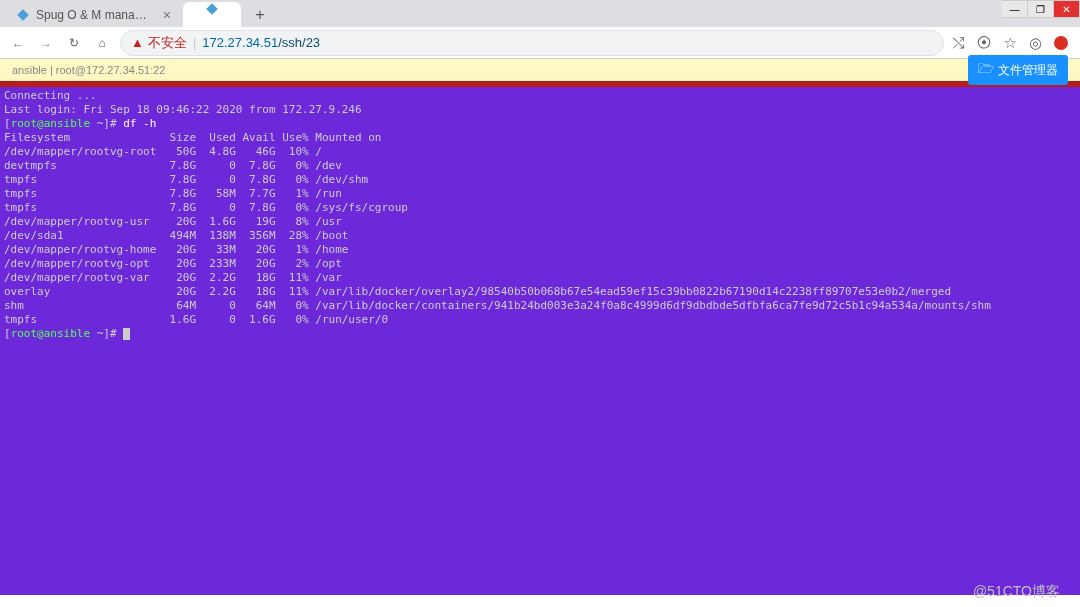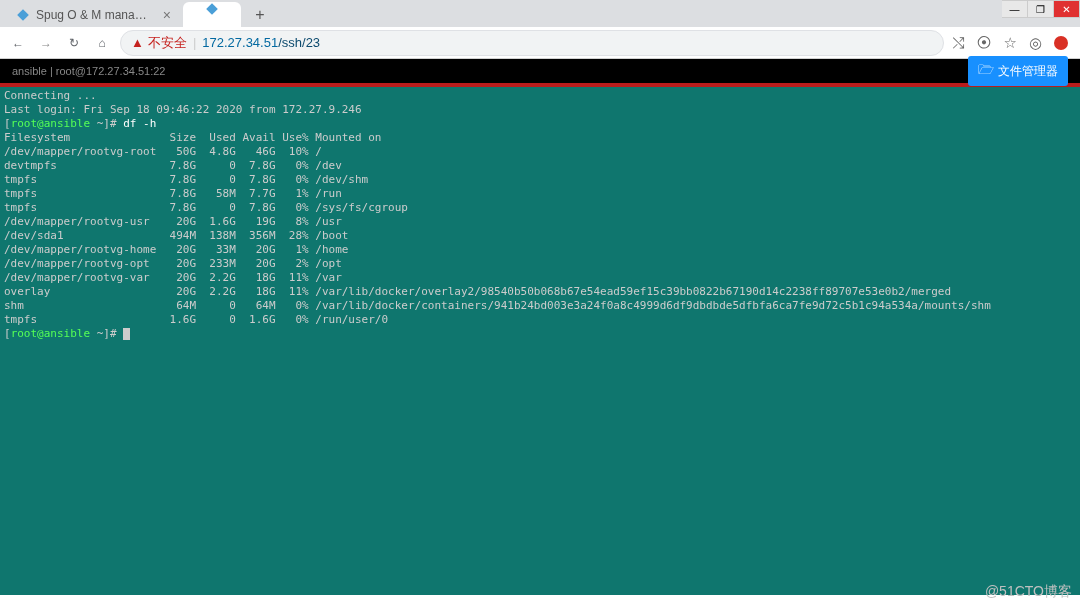--- a/index.html
+++ b/index.html
@@ -27,33 +27,33 @@
     .insecure { display: flex; align-items: center; gap: 4px; color: #c5221f; }
     .insecure-icon { color: #c5221f; font-size: 13px; }
     .addr-sep { color: #ccc; }
     .addr-text { color: #0369a1; }
     .addr-path { color: #0c4a6e; }
     .right-icons { display: flex; align-items: center; gap: 12px; color: #666; padding-right: 4px; }
     .right-icons span { font-size: 15px; }
     .menu-dot { width: 14px; height: 14px; background: #d93025; border-radius: 50%; }
     
     
-    .page-header { display: flex; align-items: center; justify-content: space-between; height: 28px; padding: 0 12px; background: #000000; border-bottom: 4px solid #b91c1c; }
+    .page-header { display: flex; align-items: center; justify-content: space-between; height: 28px; padding: 0 12px; background: #fef9c3; border-bottom: 6px solid #b91c1c; }
     .page-title-text { font-size: 11px; color: #888; }
     .file-mgr-btn { display: flex; align-items: center; gap: 4px; background: #1890ff; color: #fff; padding: 4px 10px; border-radius: 3px; font-size: 12px; }
     .file-mgr-icon { font-size: 13px; }
     
     
-    .terminal { background: #0f766e; color: #ccc; font-family: Consolas, Monaco, monospace; font-size: 11px; line-height: 14px; padding: 2px 4px; height: 508px; white-space: pre; overflow: hidden; }
+    .terminal { background: #6d28d9; color: #ccc; font-family: Consolas, Monaco, monospace; font-size: 11px; line-height: 14px; padding: 2px 4px; height: 508px; white-space: pre; overflow: hidden; }
     .term-green { color: #55ff55; }
     .term-white { color: #fff; }
     .cursor { display: inline-block; width: 7px; height: 12px; background: #ccc; vertical-align: text-bottom; }
     
     
-    .watermark { position: absolute; bottom: 6px; right: 8px; color: #c0c0c0; font-size: 14px;  }
+    .watermark { position: absolute; bottom: 6px; right: 20px; color: #c0c0c0; font-size: 14px;  }
   </style>
 </head>
 <body>
 
 <div class="window-controls">
   <div class="win-btn">—</div>
   <div class="win-btn">❐</div>
   <div class="win-btn close">✕</div>
 </div>
 

